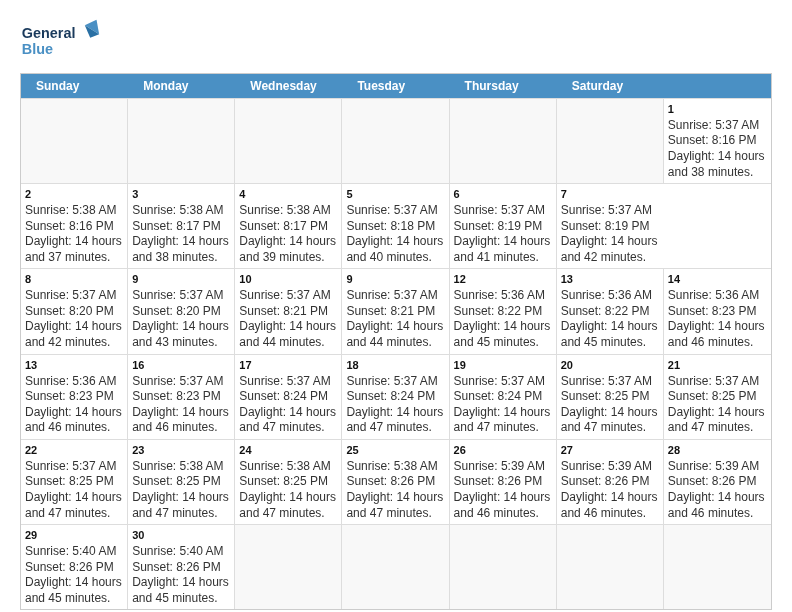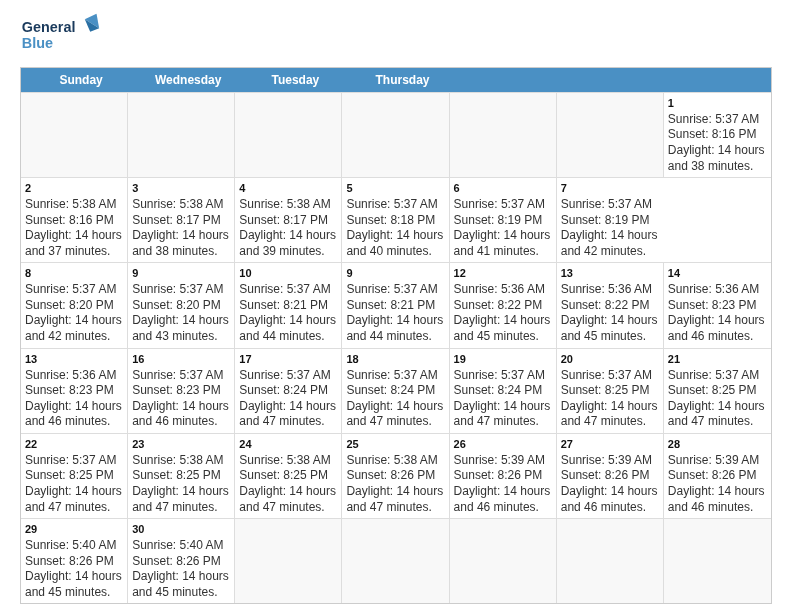--- a/index.html
+++ b/index.html
@@ -6,21 +6,21 @@
     body {
       font-family: Arial, sans-serif;
       background: #fff;
       width: 792px;
       height: 612px;
       overflow: hidden;
     }
     .page {
       width: 792px;
       height: 612px;
-      padding: 12px 20px 10px 20px;
+      padding: 18px 20px 10px 20px;
       display: flex;
       flex-direction: column;
     }
     .header {
       display: flex;
       justify-content: space-between;
       align-items: flex-start;
       margin-bottom: 10px;
     }
     .title-area {
@@ -44,21 +44,20 @@
     }
     .cal-header {
       display: grid;
       grid-template-columns: repeat(7, 1fr);
       background: #4a90c4;
     }
     .cal-header-cell {
       color: #fff;
       font-size: 12px;
       font-weight: bold;
-      text-align: center;
       padding: 5px 2px;
       margin-left: 13px;
     }
     .cal-body {
       flex: 1;
       display: flex;
       flex-direction: column;
     }
     .cal-row {
       display: grid;
@@ -118,23 +117,25 @@
     </div>
     <div class="title-area">
       <div class="month-title"></div>
       <div class="location"></div>
     </div>
   </div>
 
   <div class="calendar">
     <div class="cal-header">
       <div class="cal-header-cell">Sunday</div>
+      <div class="cal-header-cell">Monday</div>
       <div class="cal-header-cell">Wednesday</div>
       <div class="cal-header-cell">Tuesday</div>
       <div class="cal-header-cell">Thursday</div>
+      <div class="cal-header-cell">Saturday</div>
     </div>
     <div class="cal-body" id="cal-body">
     <div class="cal-row">
           <div class="cal-cell empty"></div>
           <div class="cal-cell empty"></div>
           <div class="cal-cell empty"></div>
           <div class="cal-cell empty"></div>
           <div class="cal-cell empty"></div>
           <div class="cal-cell empty"></div>
           <div class="cal-cell"><span class="day-num">1</span><span class="cell-text">Sunrise: 5:37 AM<br>Sunset: 8:16 PM<br>Daylight: 14 hours and 38 minutes.</span></div>

